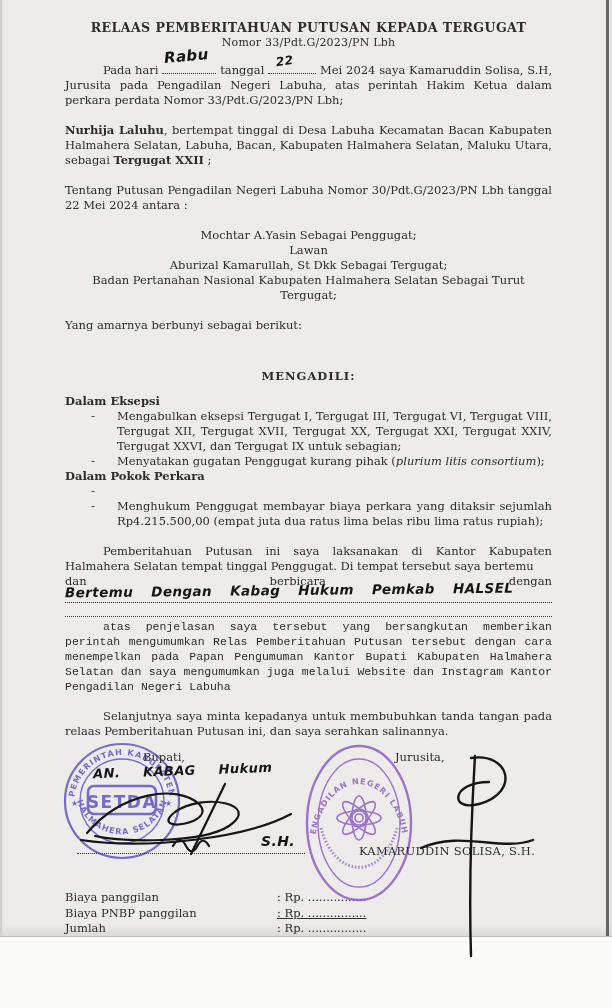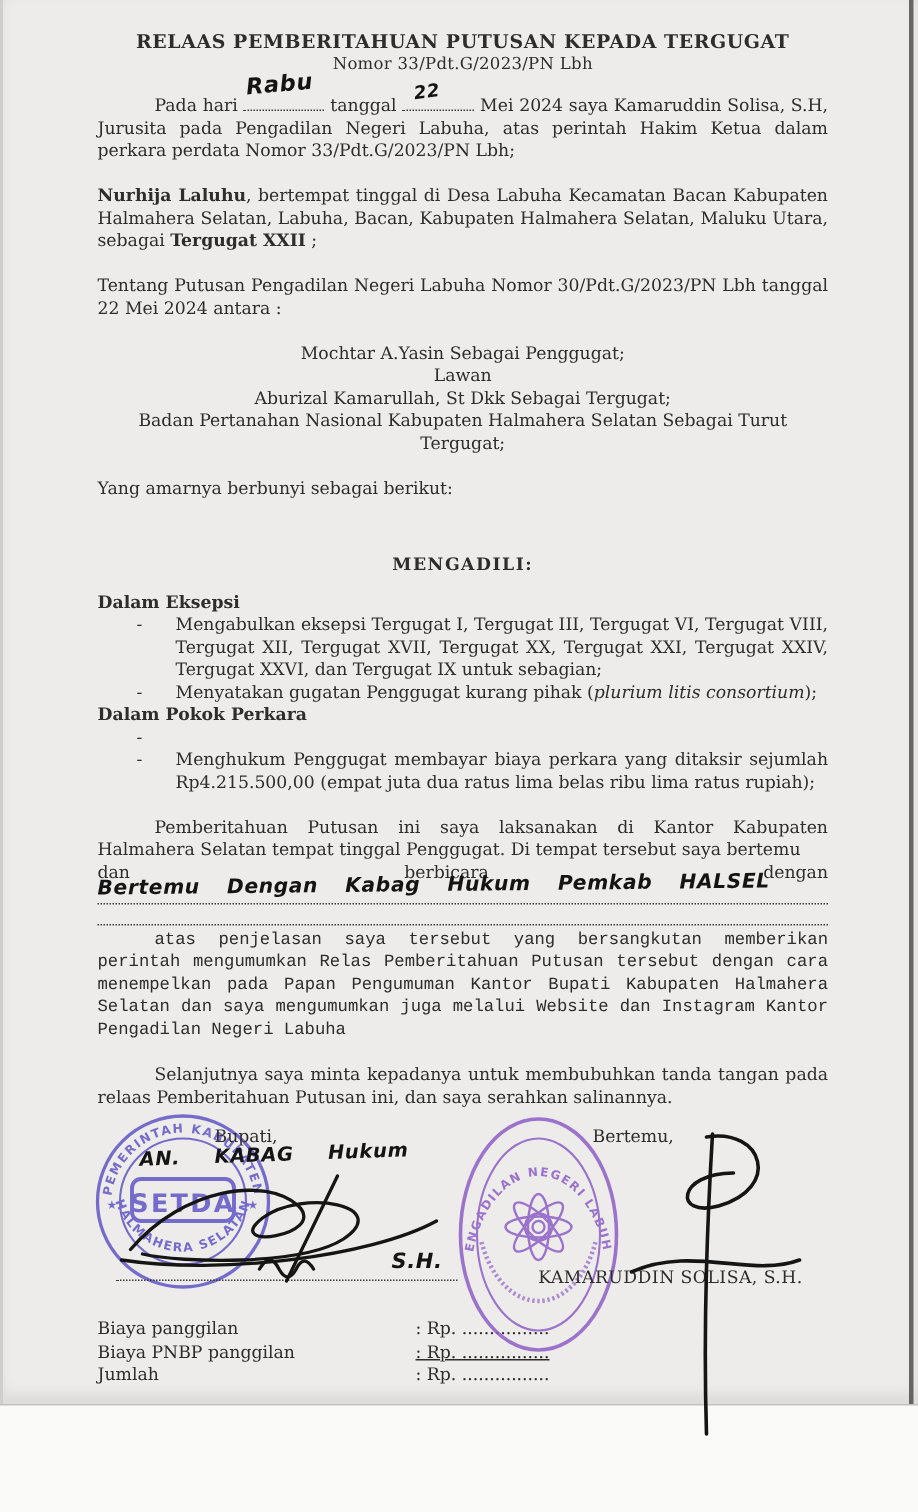--- a/index.html
+++ b/index.html
@@ -44,21 +44,21 @@
   .stamp{position:absolute;color:var(--stamp-left,#5f55c5);opacity:.85;}
   .stamp-left{left:-4px;top:-8px;}
   .stamp-right{left:238px;top:-6px;color:var(--stamp-right,#8d5ec6);}
   .sigscrawl{position:absolute;z-index:4;}
   .sig-left-svg{left:12px;top:30px;}
   .sig-right-svg{left:340px;top:4px;}
   .leftline{position:absolute;left:12px;top:95px;width:228px;height:10px;border-bottom:1.6px dotted #3b3a38;}
   .hand-sh{position:absolute;left:196px;top:86px;font-size:14px;}
   .right-name{position:absolute;left:272px;top:96px;width:220px;text-align:center;letter-spacing:.3px;}
 
-  .fees{margin-top:0;}
+  .fees{margin-top:12px;}
   .fee-row{display:grid;grid-template-columns:212px 1fr;line-height:15.5px;}
   .fee-underline .fee-value{text-decoration:underline;}
 </style>
 </head>
 <body>
 
 <div class="scan">
   <div class="paper"></div>
   <div class="edge-left"></div>
   <div class="edge-right"></div>
@@ -167,21 +167,21 @@
         <g fill="none" stroke="#151515" stroke-width="2.2" stroke-linecap="round">
           <path d="M 10,55 C 45,14 100,6 122,26 C 142,46 70,56 98,34 C 126,14 185,26 152,48 C 124,66 44,64 18,58"></path>
           <path d="M 4,62 C 70,72 170,60 214,36"></path>
           <path d="M 148,6 L 114,76"></path>
           <path d="M 96,68 q 7,-12 13,0 q 6,11 12,-1 q 5,-9 11,1"></path>
         </g>
       </svg>
       <div class="leftline"></div>
       <span class="hand hand-sh">S.H.</span>
 
-      <span class="sig-title-right">Bertemu,</span>
+      <span class="sig-title-right">Jurusita,</span>
 
       <svg class="sigscrawl sig-right-svg" width="140" height="210" viewBox="0 0 140 210">
         <g fill="none" stroke="#151515" stroke-width="2.4" stroke-linecap="round">
           <path d="M 66,6 C 104,0 116,40 74,52 C 44,60 46,30 84,30"></path>
           <path d="M 16,96 C 56,78 96,100 128,88"></path>
           <path d="M 70,4 C 66,70 64,140 66,204"></path>
         </g>
       </svg>
       <span class="right-name">KAMARUDDIN SOLISA, S.H.</span>
     </div>

